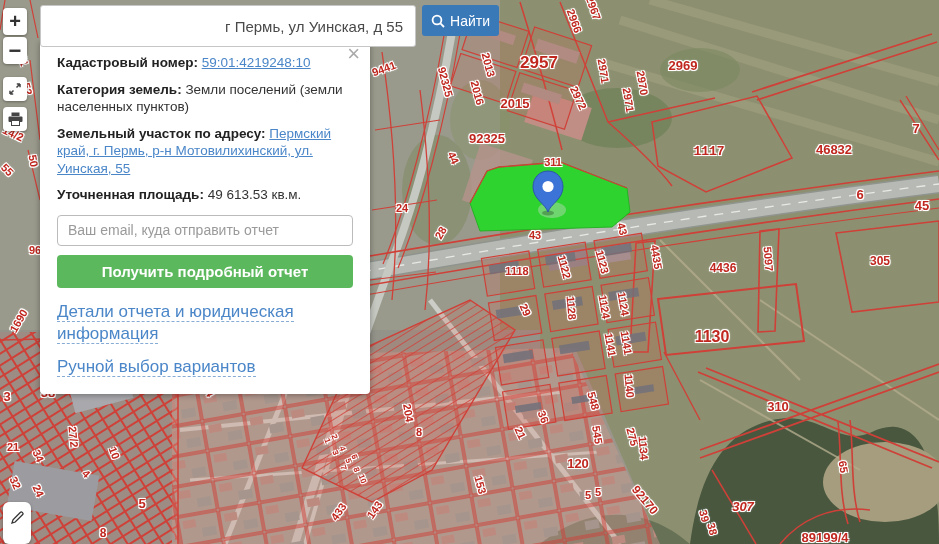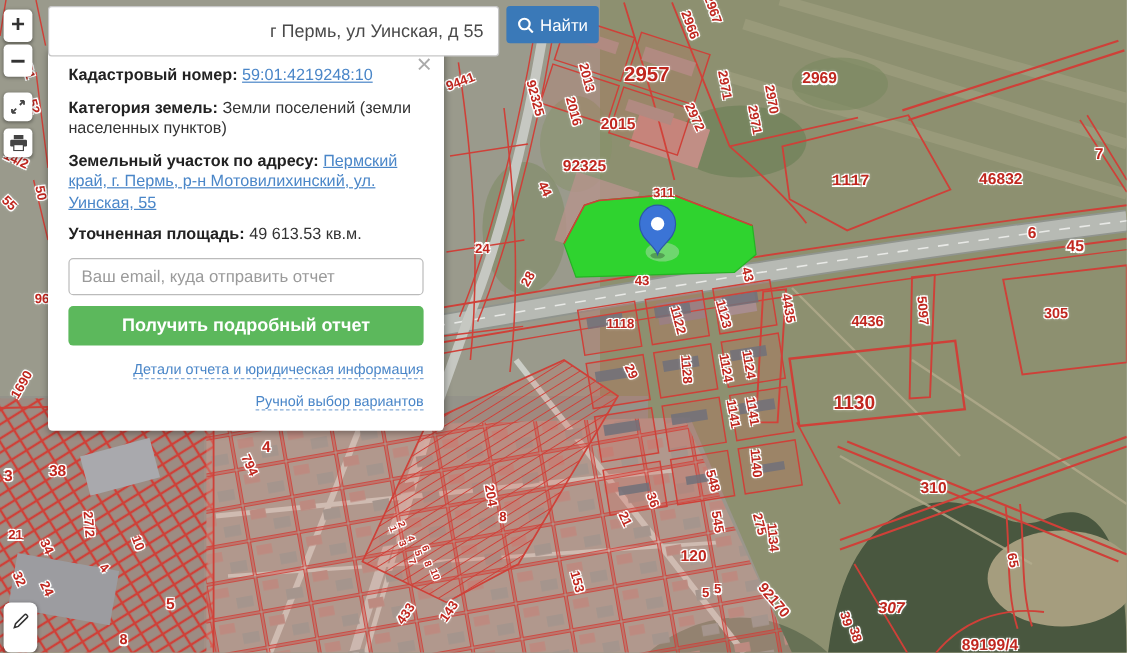--- a/index.html
+++ b/index.html
@@ -34,21 +34,21 @@
   .panel b{color:#222;}
   a.blue{color:#4a86c8;text-decoration:underline;cursor:pointer;}
   .close{position:absolute;top:3px;right:10px;font-size:22px;color:#aaa;cursor:pointer;line-height:1;}
   .email{box-sizing:border-box;width:100%;height:31px;border:1px solid #bbb;border-radius:4px;
          padding:0 10px;font-size:14px;color:#333;margin:2px 0 9px;outline:none;
          font-family:"Liberation Sans",sans-serif;}
   .email::placeholder{color:#9a9a9a;}
   .report-btn{box-sizing:border-box;width:100%;height:33px;background:#5cb85c;border:none;border-radius:4px;
          color:#fff;font-size:15px;font-weight:bold;cursor:pointer;margin-bottom:13px;
          font-family:"Liberation Sans",sans-serif;}
-  .plink{text-align:right;margin-bottom:11px;font-size:12px;}
+  .plink{text-align:left;margin-bottom:11px;font-size:17px;}
   .plink:last-child{margin-bottom:2px;}
   .plink a{color:#4a86c8;text-decoration:none;border-bottom:1px dashed #86acd6;cursor:pointer;}
 </style>
 </head>
 <body>
 
 <div class="stage">
 
   <svg id="map-svg" width="939" height="544" viewBox="0 0 939 544">
     <defs>
@@ -240,21 +240,21 @@
       <span class="plabel" style="left: 709px; top: 151px; transform: translate(-50%, -50%) rotate(0deg); font-size: 13px; color: rgb(192, 39, 31); font-family: Liberation Mono, monospace;">1117</span>
       <span class="plabel" style="left: 916px; top: 128px; transform: translate(-50%, -50%) rotate(0deg); font-size: 13px; color: rgb(192, 39, 31);">7</span>
       <span class="plabel" style="left: 487px; top: 138px; transform: translate(-50%, -50%) rotate(0deg); font-size: 13px; color: rgb(192, 39, 31);">92325</span>
       <span class="plabel" style="left: 553px; top: 162px; transform: translate(-50%, -50%) rotate(0deg); color: rgb(192, 39, 31);">311</span>
       <span class="plabel" style="left: 453px; top: 158px; transform: translate(-50%, -50%) rotate(65deg); color: rgb(192, 39, 31);">44</span>
       <span class="plabel" style="left: 402px; top: 208px; transform: translate(-50%, -50%) rotate(0deg); color: rgb(192, 39, 31);">24</span>
       <span class="plabel" style="left: 441px; top: 233px; transform: translate(-50%, -50%) rotate(-60deg); color: rgb(192, 39, 31);">28</span>
       <span class="plabel" style="left: 535px; top: 235px; transform: translate(-50%, -50%) rotate(0deg); color: rgb(192, 39, 31);">43</span>
       <span class="plabel" style="left: 622px; top: 229px; transform: translate(-50%, -50%) rotate(75deg); color: rgb(192, 39, 31);">43</span>
       <span class="plabel" style="left: 860px; top: 194px; transform: translate(-50%, -50%) rotate(0deg); font-size: 13px; color: rgb(192, 39, 31);">6</span>
-      <span class="plabel" style="left: 896px; top: 205px; transform: translate(-50%, -50%) rotate(0deg); font-size: 13px; color: rgb(192, 39, 31);">45</span>
+      <span class="plabel" style="left: 922px; top: 205px; transform: translate(-50%, -50%) rotate(0deg); font-size: 13px; color: rgb(192, 39, 31);">45</span>
       <span class="plabel" style="left: 656px; top: 257px; transform: translate(-50%, -50%) rotate(80deg); color: rgb(192, 39, 31);">4435</span>
       <span class="plabel" style="left: 723px; top: 268px; transform: translate(-50%, -50%) rotate(0deg); font-size: 12px; color: rgb(192, 39, 31); text-align: center;">4436</span>
       <span class="plabel" style="left: 768px; top: 259px; transform: translate(-50%, -50%) rotate(85deg); color: rgb(192, 39, 31);">5097</span>
       <span class="plabel" style="left: 880px; top: 261px; transform: translate(-50%, -50%) rotate(0deg); font-size: 12px; color: rgb(192, 39, 31);">305</span>
       <span class="plabel" style="left: 517px; top: 271px; transform: translate(-50%, -50%) rotate(0deg); color: rgb(192, 39, 31);">1118</span>
       <span class="plabel" style="left: 564px; top: 267px; transform: translate(-50%, -50%) rotate(75deg); color: rgb(192, 39, 31);">1122</span>
       <span class="plabel" style="left: 602px; top: 262px; transform: translate(-50%, -50%) rotate(75deg); color: rgb(192, 39, 31);">1123</span>
       <span class="plabel" style="left: 525px; top: 310px; transform: translate(-50%, -50%) rotate(65deg); color: rgb(192, 39, 31);">29</span>
       <span class="plabel" style="left: 571px; top: 308px; transform: translate(-50%, -50%) rotate(85deg); color: rgb(192, 39, 31);">1128</span>
       <span class="plabel" style="left: 604px; top: 307px; transform: translate(-50%, -50%) rotate(80deg); color: rgb(192, 39, 31);">1124</span>

